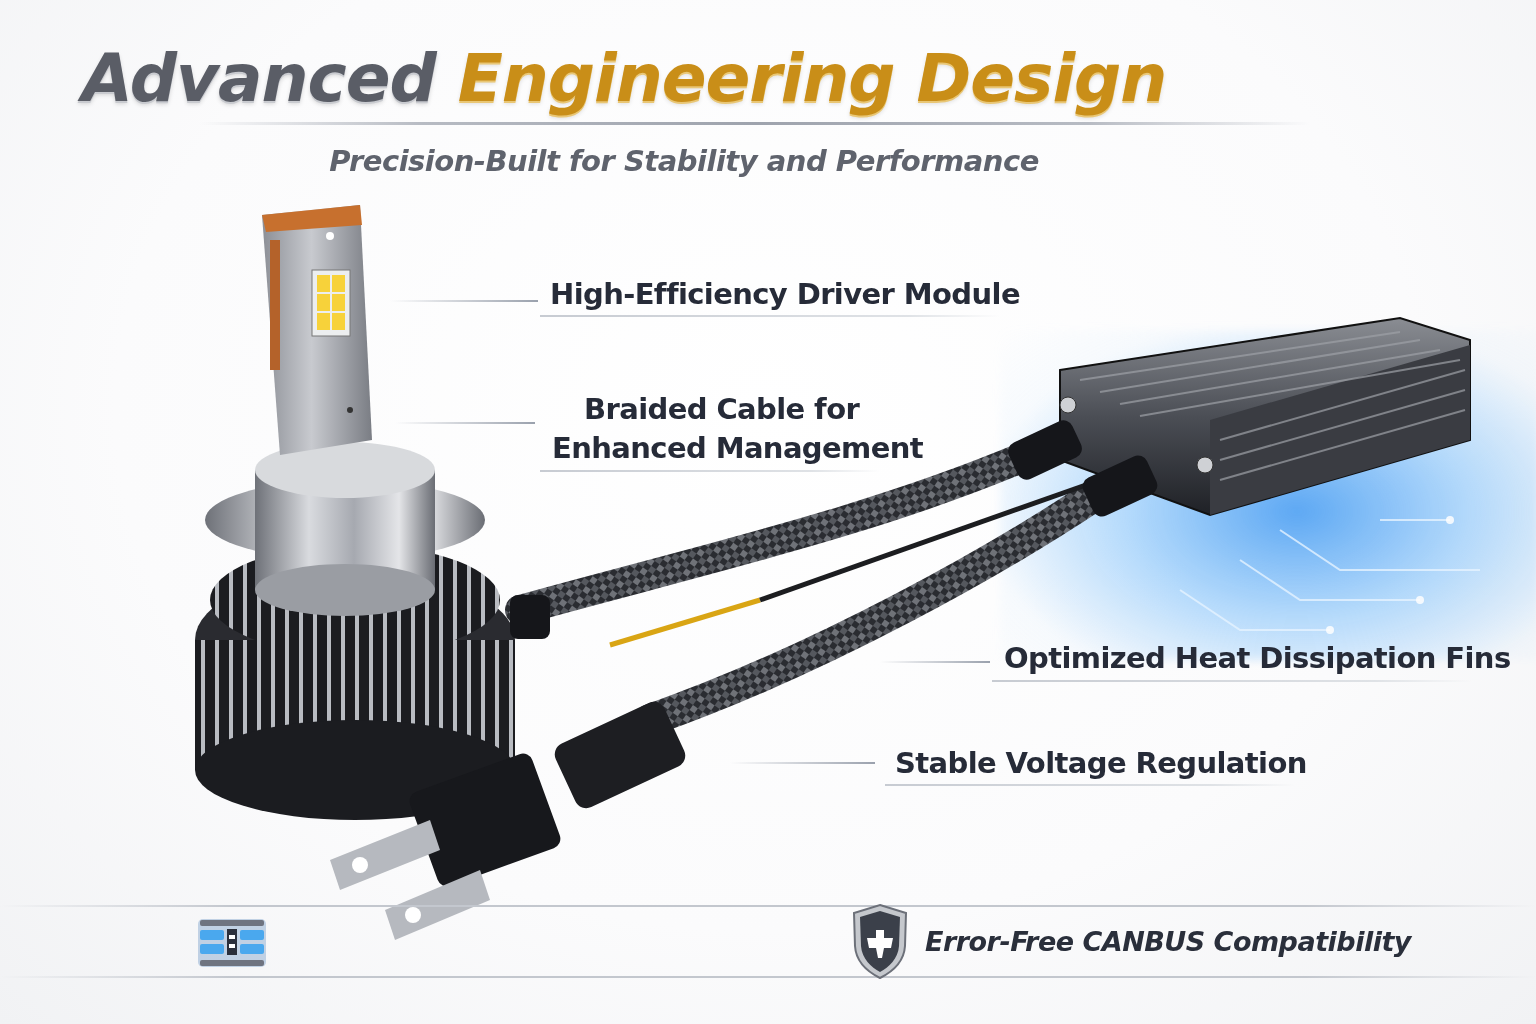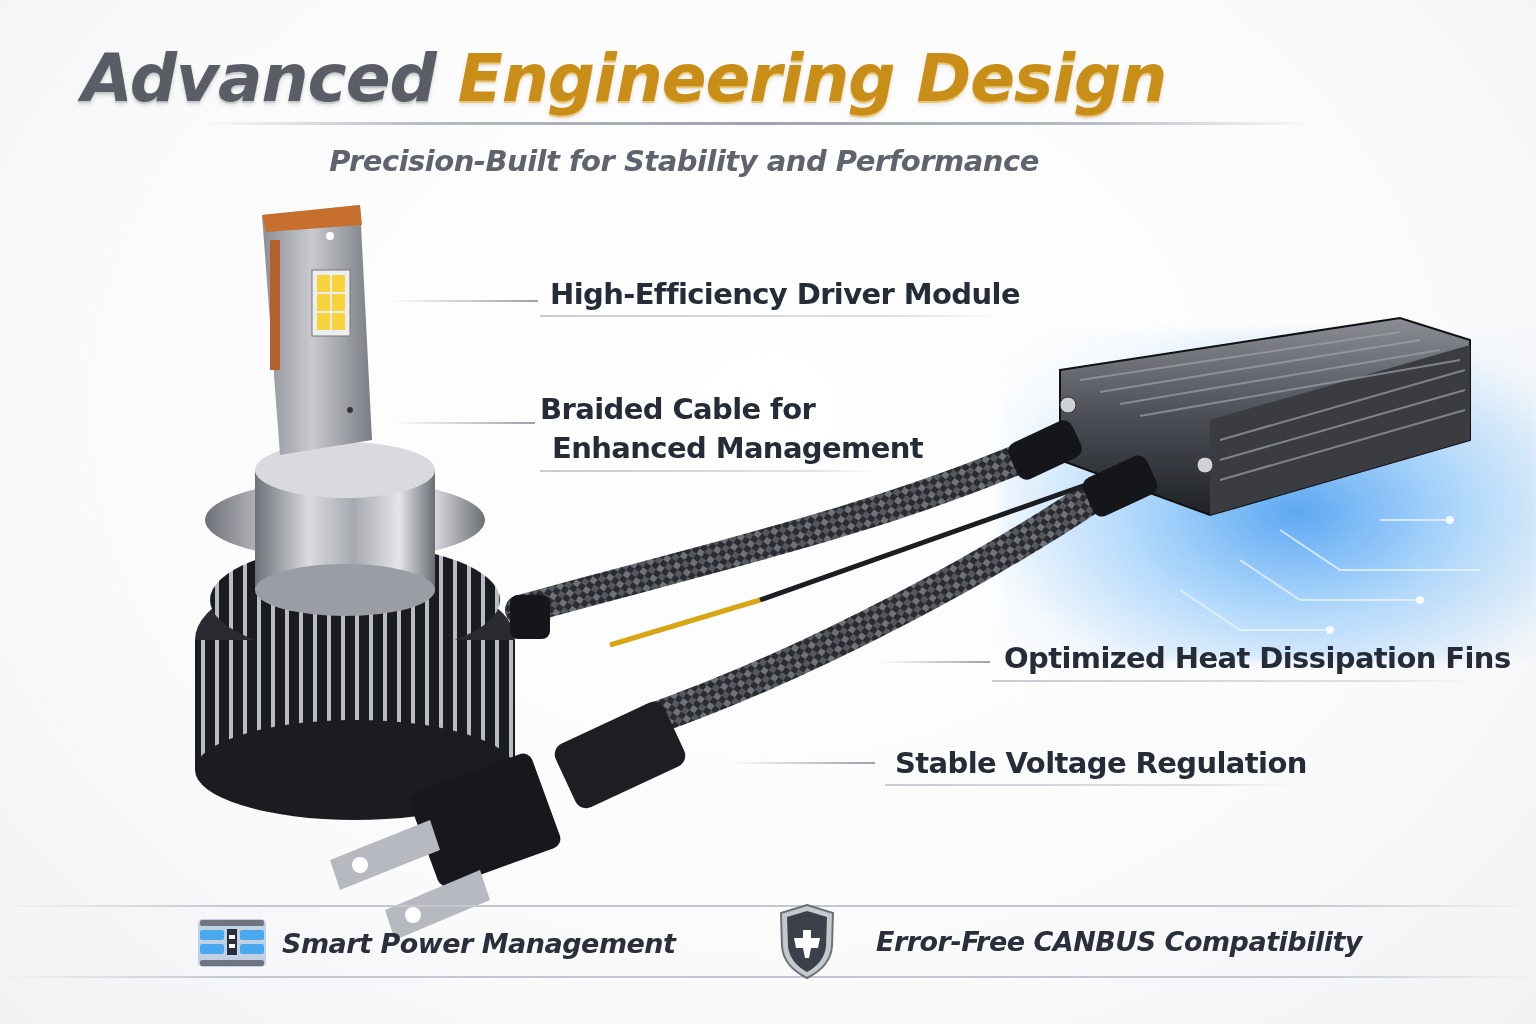--- a/index.html
+++ b/index.html
@@ -154,21 +154,21 @@
     <circle cx="360" cy="865" r="8" fill="#fff"></circle>
     <circle cx="413" cy="915" r="8" fill="#fff"></circle>
   </svg>
 </div>
 
 <div class="leader" style="left:390px; top:300px; width:148px;"></div>
 <div class="label" style="left:550px; top:274px;">High-Efficiency Driver Module</div>
 <div class="uline" style="left:540px; top:315px; width:460px;"></div>
 
 <div class="leader" style="left:395px; top:422px; width:140px;"></div>
-<div class="label" style="left:540px; top:389px;">Braided Cable for</div>
+<div class="label" style="left:584px; top:389px;">Braided Cable for</div>
 <div class="label" style="left:552px; top:428px;">Enhanced Management</div>
 <div class="uline" style="left:540px; top:470px; width:340px;"></div>
 
 <div class="leader" style="left:880px; top:661px; width:110px;"></div>
 <div class="label" style="left:1004px; top:638px;">Optimized Heat Dissipation Fins</div>
 <div class="uline" style="left:992px; top:680px; width:480px;"></div>
 
 <div class="leader" style="left:730px; top:762px; width:145px;"></div>
 <div class="label" style="left:895px; top:743px;">Stable Voltage Regulation</div>
 <div class="uline" style="left:885px; top:784px; width:410px;"></div>
@@ -184,24 +184,23 @@
       <rect x="4" y="43" width="64" height="6" rx="2" fill="#6f7480"></rect>
       <rect x="4" y="13" width="24" height="10" rx="2" fill="#4aa8ee"></rect>
       <rect x="4" y="27" width="24" height="10" rx="2" fill="#4aa8ee"></rect>
       <rect x="44" y="13" width="24" height="10" rx="2" fill="#4aa8ee"></rect>
       <rect x="44" y="27" width="24" height="10" rx="2" fill="#4aa8ee"></rect>
       <rect x="31" y="12" width="10" height="26" fill="#2a2f3b"></rect>
       <rect x="33" y="18" width="6" height="4" fill="#ffffff"></rect>
       <rect x="33" y="27" width="6" height="4" fill="#ffffff"></rect>
     </svg>
   </span>
-  <span class="ftext">Smart Power Management</span>
-</div>
-
-<div class="feature" style="left:776px; top:902px;gap:24px;">
+</div>
+
+<div class="feature" style="left:849px; top:902px;">
   <span style="display:inline-block;width:62px;height:78px;">
     <svg width="62" height="78" viewBox="0 0 62 78">
       <path d="M31 3 L57 11 L56 44 C55 60 43 70 31 76 C19 70 7 60 6 44 L5 11 Z" fill="#c5c8cd" stroke="#6c7079" stroke-width="2"></path>
       <path d="M31 9 L51 15 L50 44 C49 57 40 65 31 70 C22 65 13 57 12 44 L11 15 Z" fill="#3b404a"></path>
       <path d="M27 28 L35 28 L35 36 L44 36 L42 46 L35 46 L33 56 L29 56 L27 46 L20 46 L18 36 L27 36 Z" fill="#ffffff"></path>
     </svg>
   </span>
   <span class="ftext">Error-Free CANBUS Compatibility</span>
 </div>
 

